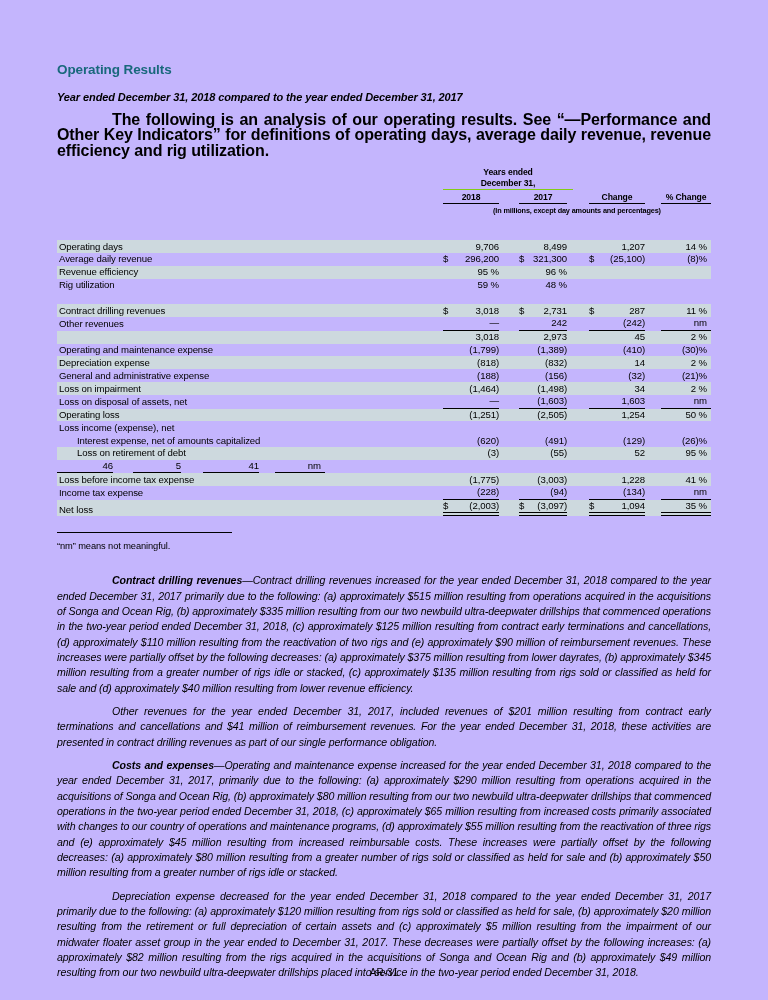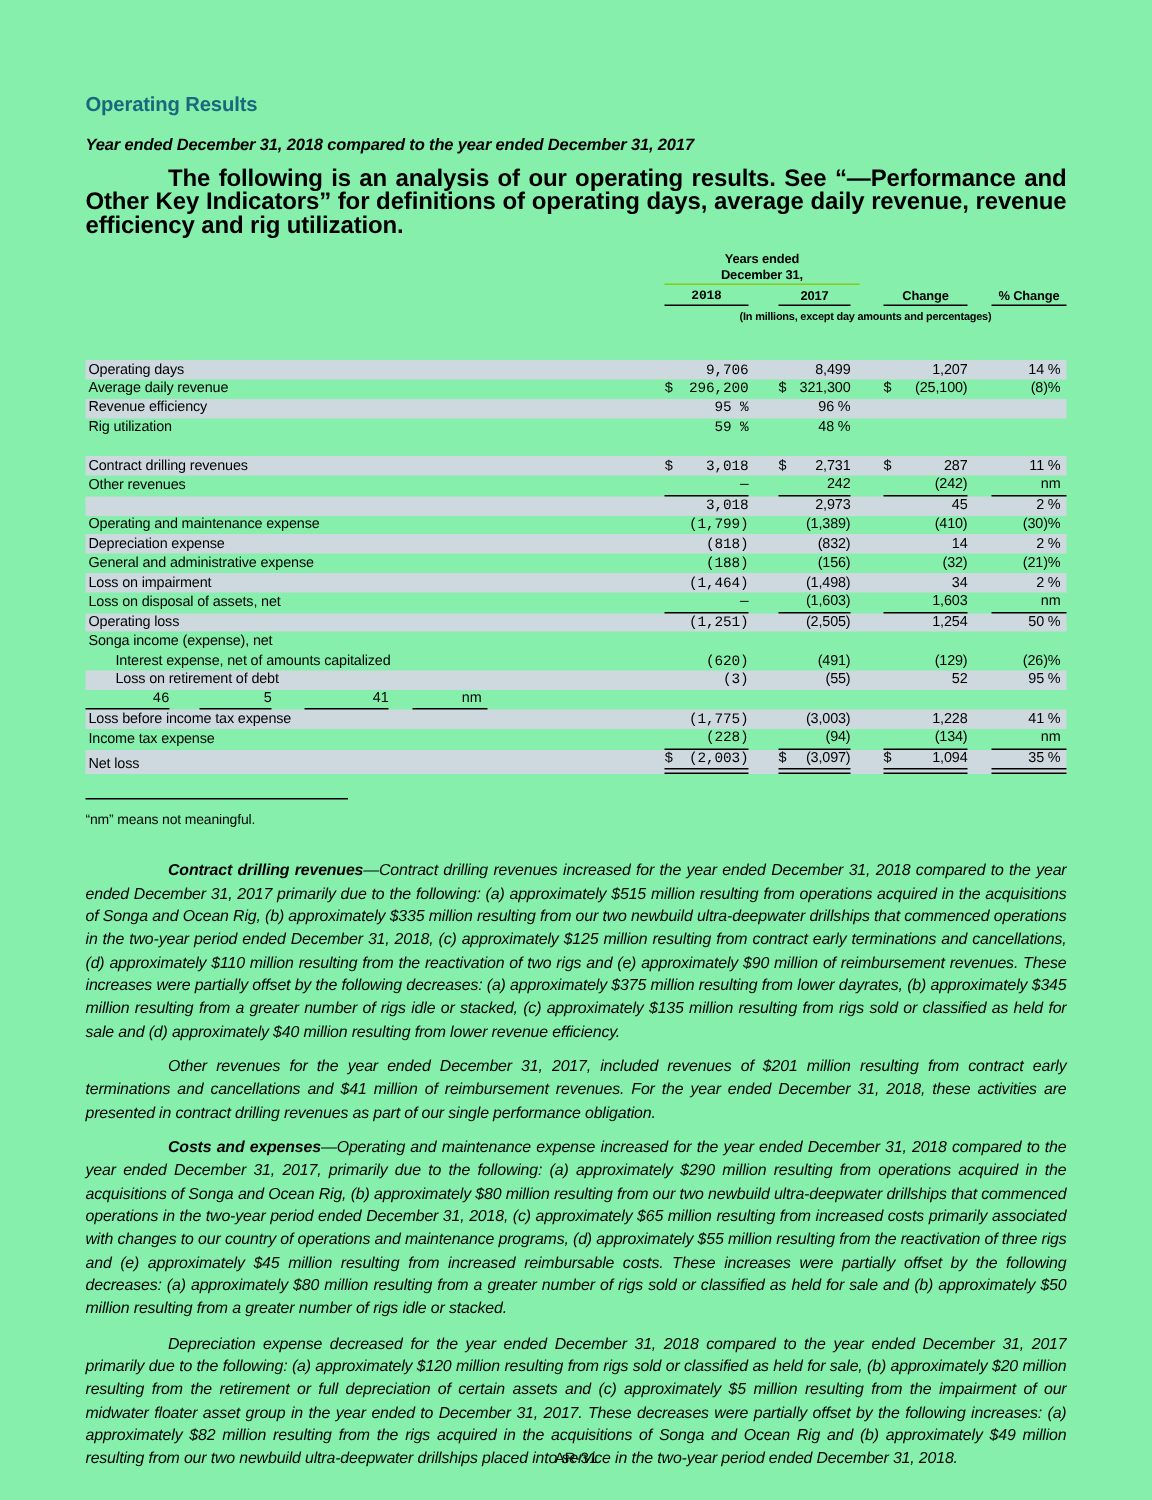--- a/index.html
+++ b/index.html
@@ -1,19 +1,19 @@
 <!DOCTYPE html>
 <html><head>
 <meta charset="utf-8">
 <style>
   html,body{margin:0;padding:0;background:#ffffff;}
   .page{
     position:relative;
     width:768px;height:1000px;
-    background:#86efac;
+    background:#c4b5fd;
     font-family:"Liberation Sans", sans-serif;
     color:#000;
     box-sizing:border-box;
     padding:62px 57px 0 57px;
     letter-spacing:-0.1px;
     overflow:hidden;
   }
   .heading{
     font-size:13.5px;font-weight:bold;color:#19687C;margin:0 0 14px 0;
   }
@@ -25,21 +25,21 @@
   }
   
   .tbl{width:654px;font-size:9.6px;}
   .trow{display:flex;align-items:flex-end;min-height:12.85px;line-height:12.5px;}
   .trow.shaded{background:#CDD9DE;}
   .trow.spacer{min-height:12.85px;}
   .lbl{flex:1;padding-left:2px;white-space:nowrap;overflow:hidden;}
   .lbl.ind{padding-left:20px;}
   .c{display:flex;justify-content:space-between;box-sizing:border-box;}
   .c .val{margin-left:auto;white-space:nowrap;}
-  .c1{width:56px;font-family:Liberation Mono, monospace;}
+  .c1{width:56px;}
   .g1{width:20px;}
   .c2{width:48px;}
   .g2{width:22px;}
   .c3{width:56px;}
   .g3{width:16px;}
   .c4{width:50px;justify-content:flex-end;padding-right:4px;}
   .u{border-bottom:1px solid #000;}
   .dbl{border-bottom:4px double #000;}
   
   .thead{width:654px;font-size:8.6px;font-weight:bold;margin-bottom:3px;}
@@ -338,21 +338,21 @@
         </div>
         <div class="g2"></div>
         <div class="c c3">
           <div class="cur"></div>
           <div class="val">1,254</div>
         </div>
         <div class="g3"></div>
         <div class="c c4">50 %</div>
       </div>
       <div class="trow">
-        <div class="lbl">Songa income (expense), net</div>
+        <div class="lbl">Loss income (expense), net</div>
         <div class="c c1">
           <div class="cur"></div>
           <div class="val"></div>
         </div>
         <div class="g1"></div>
         <div class="c c2">
           <div class="cur"></div>
           <div class="val"></div>
         </div>
         <div class="g2"></div>

